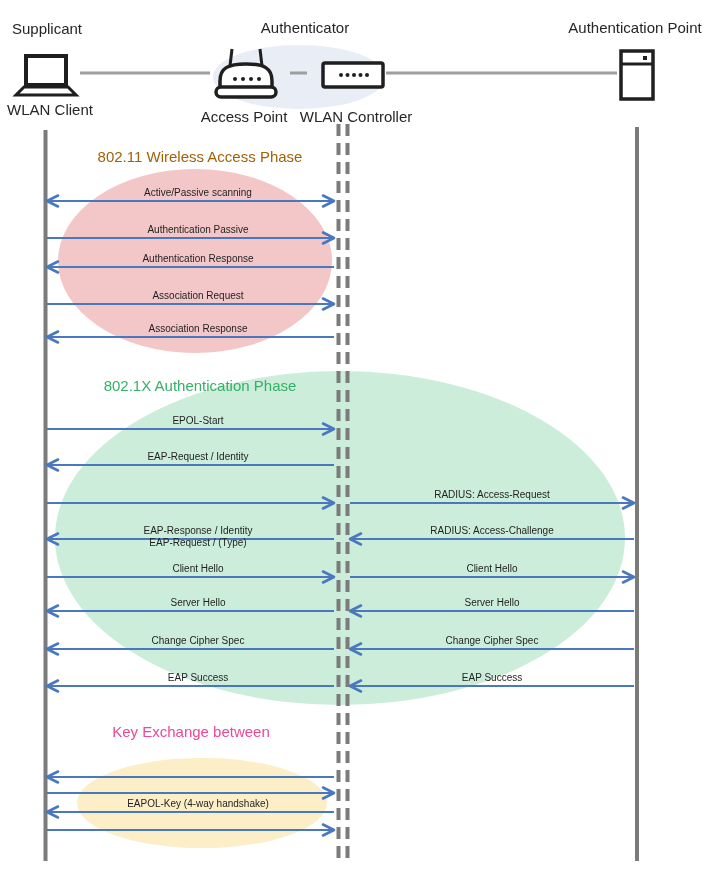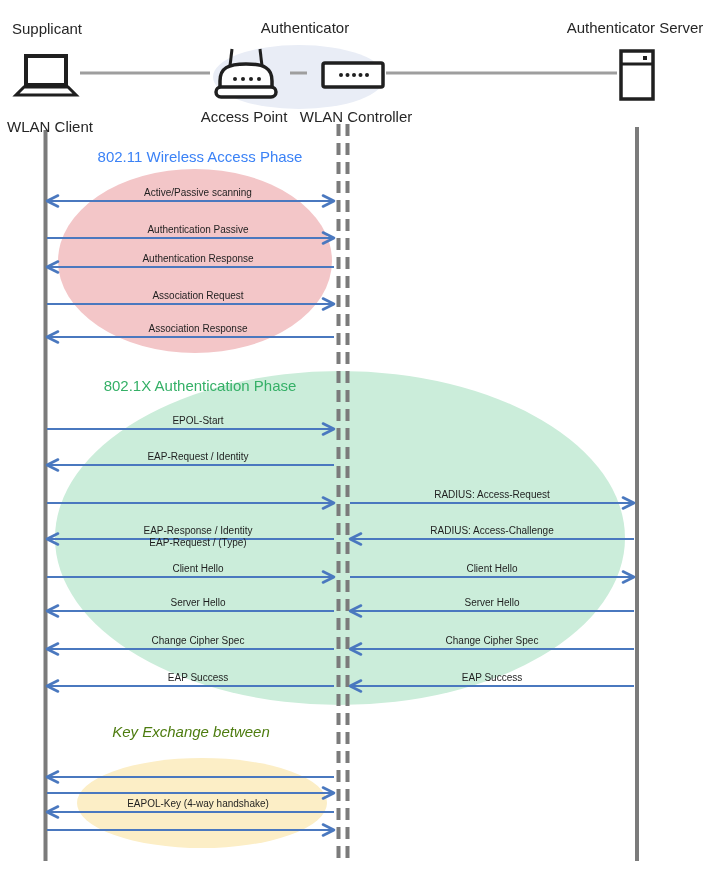--- a/index.html
+++ b/index.html
@@ -5,23 +5,23 @@
   html,body{margin:0;padding:0;background:#fff;}
   .stage{position:relative;width:713px;height:875px;background:#fff;overflow:hidden;
          font-family:"Liberation Sans",sans-serif;color:#1f1f1f;}
   svg.layer{position:absolute;left:0;top:0;}
   .lbl{position:absolute;transform:translateX(-50%);white-space:nowrap;
        font-size:15px;color:#262626;}
   .msg-label{position:absolute;transform:translate(-50%,calc(-100% - 3px));
        white-space:nowrap;font-size:10px;color:#1f1f1f;}
   .phase-title{position:absolute;transform:translateX(-50%);white-space:nowrap;
        font-size:15px;text-align:center;line-height:19px;}
-  .pt-red{color:#3b82f6;}
+  .pt-red{color:#a16207;}
   .pt-green{color:#35b067;}
-  .pt-orange{color:#4d7c0f;font-style:italic;}
+  .pt-orange{color:#ec4899;}
 </style>
 </head>
 <body>
 
 <div class="stage">
 
   <svg class="layer" width="713" height="875" viewBox="0 0 713 875">
 
     <ellipse cx="299" cy="77" rx="86" ry="32" fill="#e9edf6"></ellipse>
     <ellipse cx="195" cy="261" rx="137" ry="92" fill="#f3c6c8"></ellipse>
@@ -168,23 +168,23 @@
         <path d="M 361 643.5 L 350 649 L 361 654.5" fill="none" stroke="#4a78bf" stroke-width="2.6" stroke-linecap="round" stroke-linejoin="round"></path>
       </g>
       <g>
         <line x1="350" x2="634" y1="686" y2="686" stroke="#4a78bf" stroke-width="2"></line>
         <path d="M 361 680.5 L 350 686 L 361 691.5" fill="none" stroke="#4a78bf" stroke-width="2.6" stroke-linecap="round" stroke-linejoin="round"></path>
       </g>
     </svg>
 
   <div class="lbl" style="left:47px;top:20px">Supplicant</div>
   <div class="lbl" style="left:305px;top:19px">Authenticator</div>
-  <div class="lbl" style="left:635px;top:19px">Authenticator Server</div>
-
-  <div class="lbl" style="left:50px;top:118px">WLAN Client</div>
+  <div class="lbl" style="left:635px;top:19px">Authentication Point</div>
+
+  <div class="lbl" style="left:50px;top:101px">WLAN Client</div>
   <div class="lbl" style="left:244px;top:108px">Access Point</div>
   <div class="lbl" style="left:356px;top:108px">WLAN Controller</div>
 
   <div class="phase-title pt-red" style="left:200px;top:147px">802.11 Wireless Access Phase</div>
   <div class="phase-title pt-green" style="left:200px;top:376px">802.1X Authentication Phase</div>
   <div class="phase-title pt-orange" style="left:191px;top:722px">
     <div>Key Exchange between</div>
   </div>
 
   <div id="label-layer">

